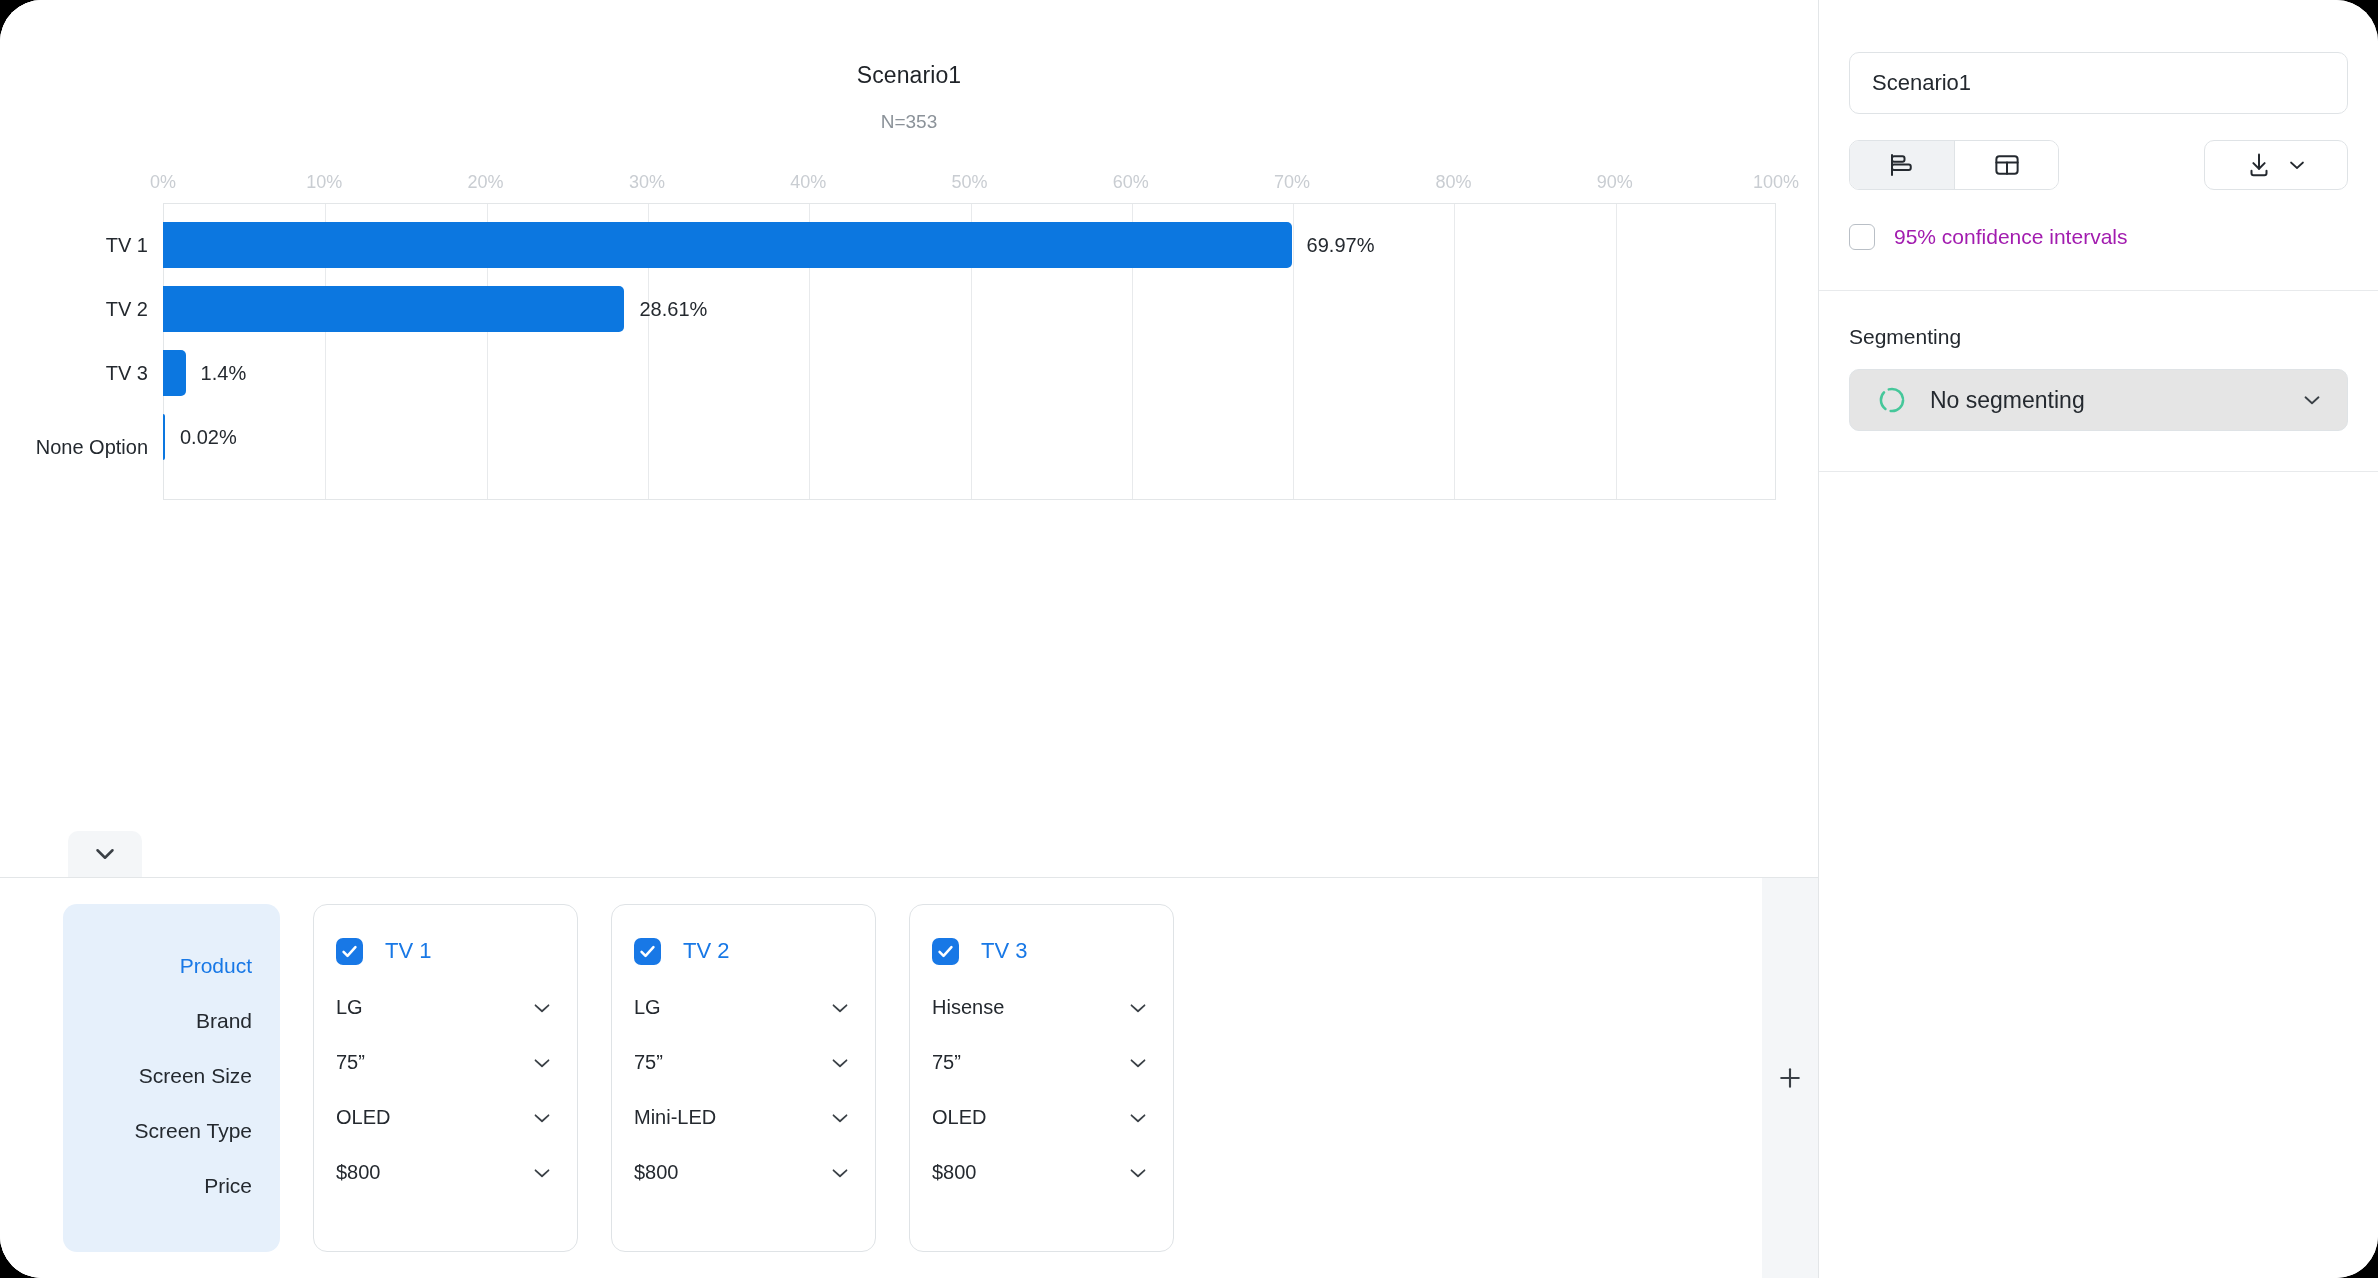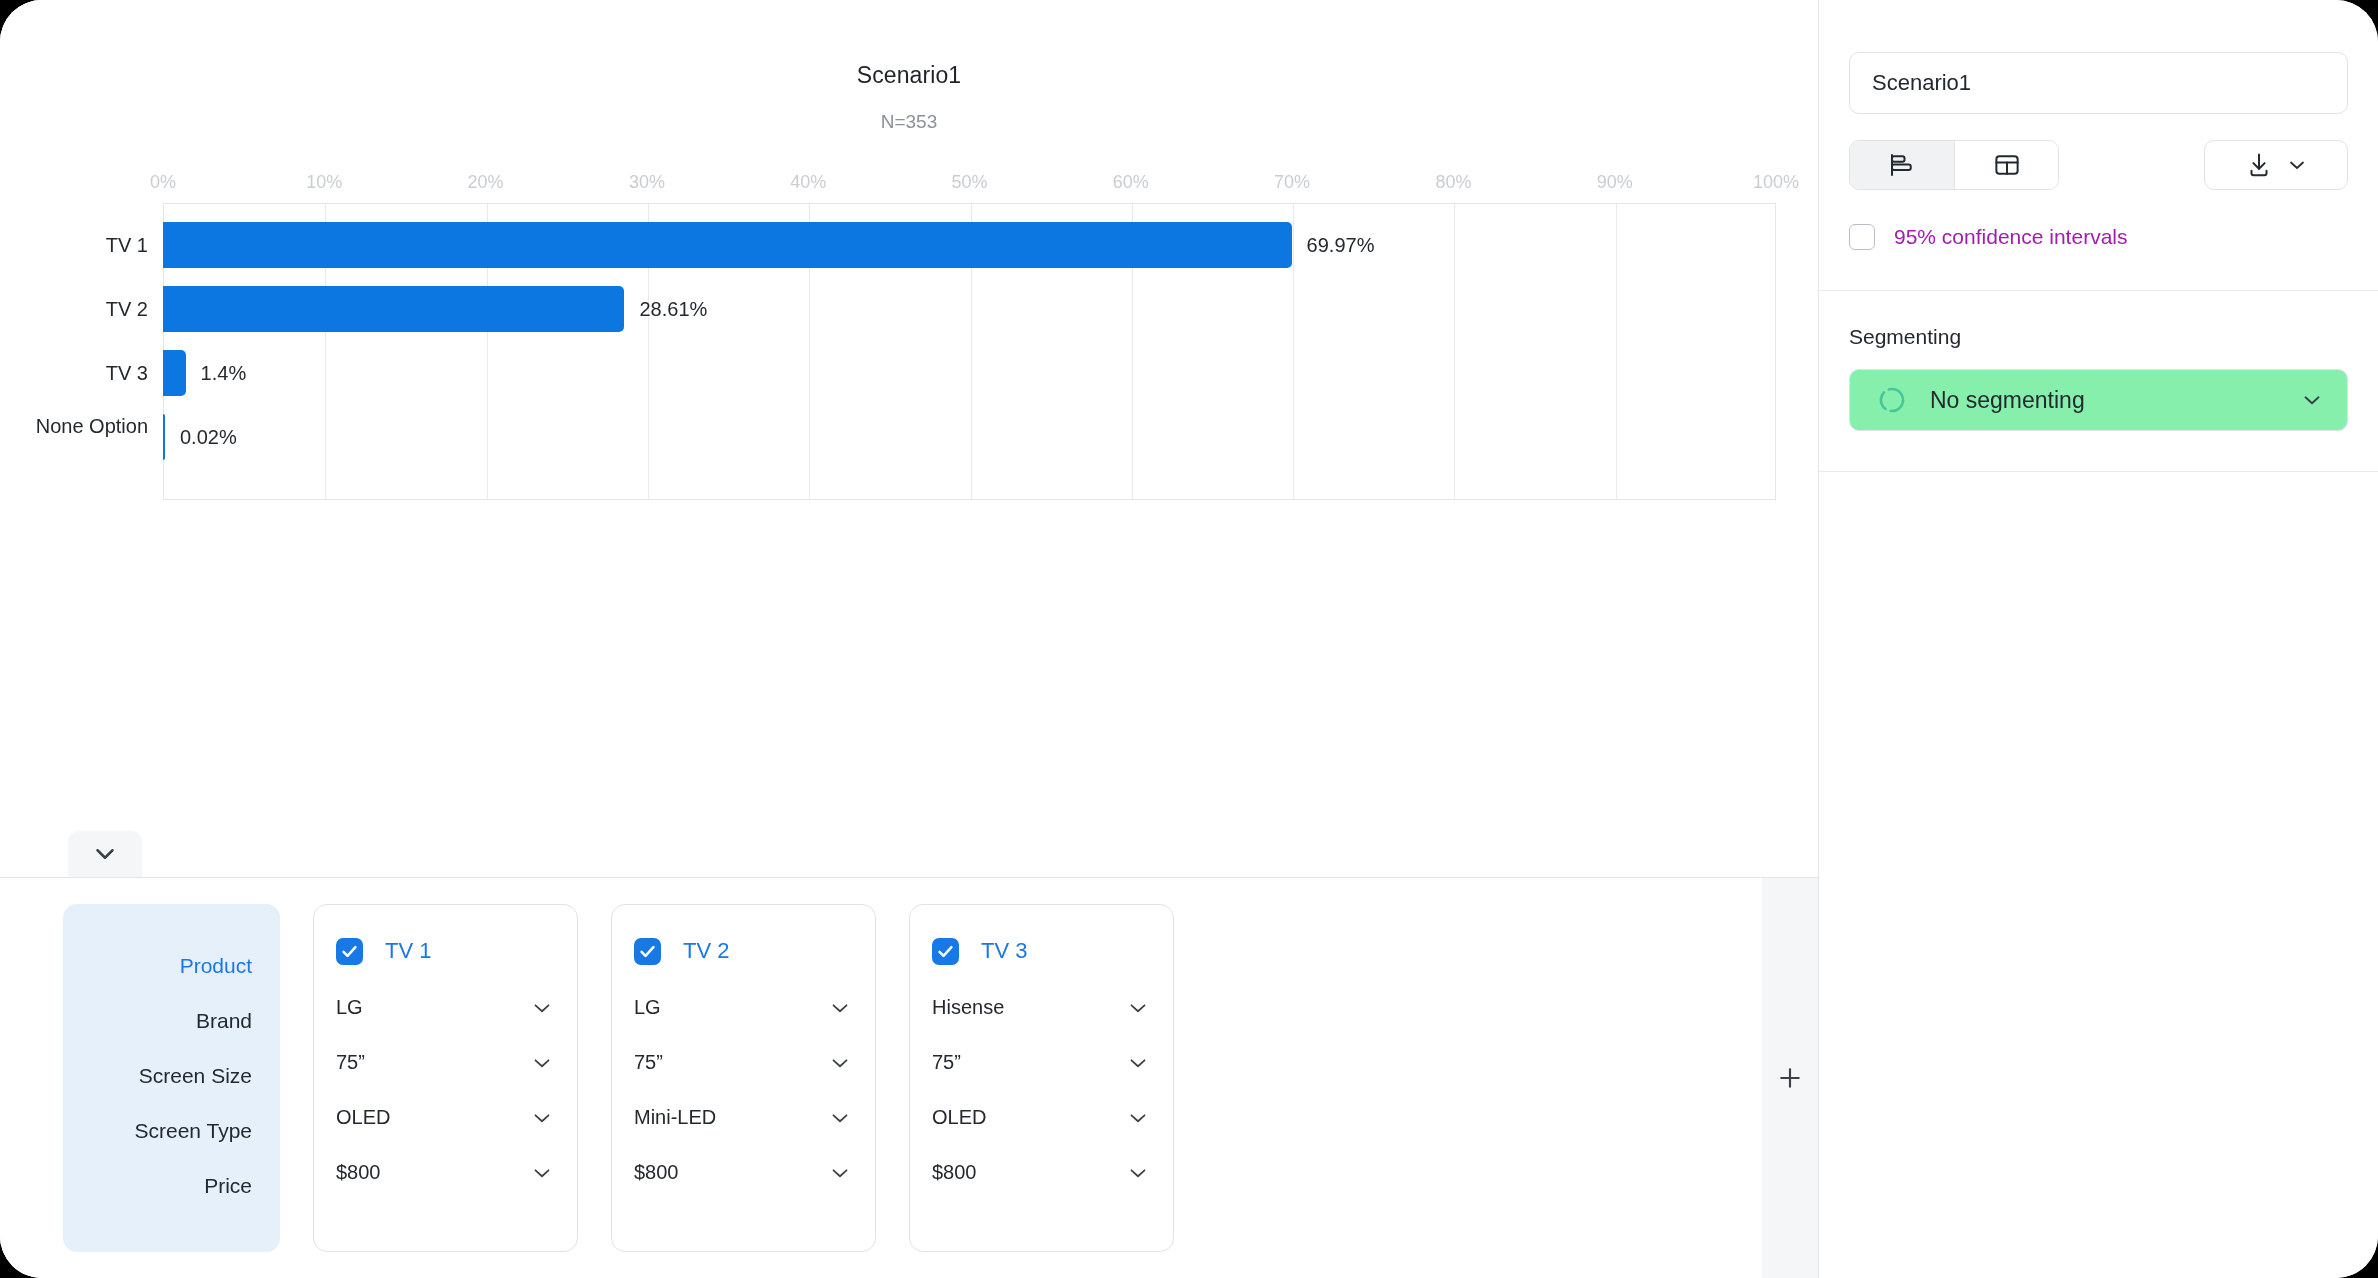--- a/index.html
+++ b/index.html
@@ -298,21 +298,21 @@
     font-size: 21px;
     color: #24292f;
     margin-bottom: 20px;
   }
   #segment-select {
     display: flex; align-items: center;
     height: 62px;
     border: 1px solid #dfe3e6;
     border-radius: 10px;
     padding: 0 22px 0 26px;
-    background: #86efac;
+    background: #e5e5e5;
     cursor: pointer;
     gap: 22px;
   }
   #segment-value {
     font-size: 23px;
     color: #24292f;
     flex: 1;
     white-space: nowrap;
   }
 </style>
@@ -351,21 +351,21 @@
           <div class="gridline" style="left: 967.8px;"></div>
           <div class="gridline" style="left: 1129.1px;"></div>
           <div class="gridline" style="left: 1290.4px;"></div>
           <div class="gridline" style="left: 1451.7px;"></div>
         </div>
 
       <div id="cat-labels">
           <div class="cat-label" style="top: 10px;">TV 1</div>
           <div class="cat-label" style="top: 74px;">TV 2</div>
           <div class="cat-label" style="top: 138px;">TV 3</div>
-          <div class="cat-label" style="top: 191px;">None Option</div>
+          <div class="cat-label" style="top: 212px;">None Option</div>
         </div>
       <div id="bars-layer">
           <div class="bar-row" style="top: 10px;">
             <div class="bar" style="width: 1128.62px; background: rgb(12, 119, 224);"></div>
             <span class="bar-value">69.97%</span>
           </div>
           <div class="bar-row" style="top: 74px;">
             <div class="bar" style="width: 461.479px; background: rgb(12, 119, 224);"></div>
             <span class="bar-value">28.61%</span>
           </div>

